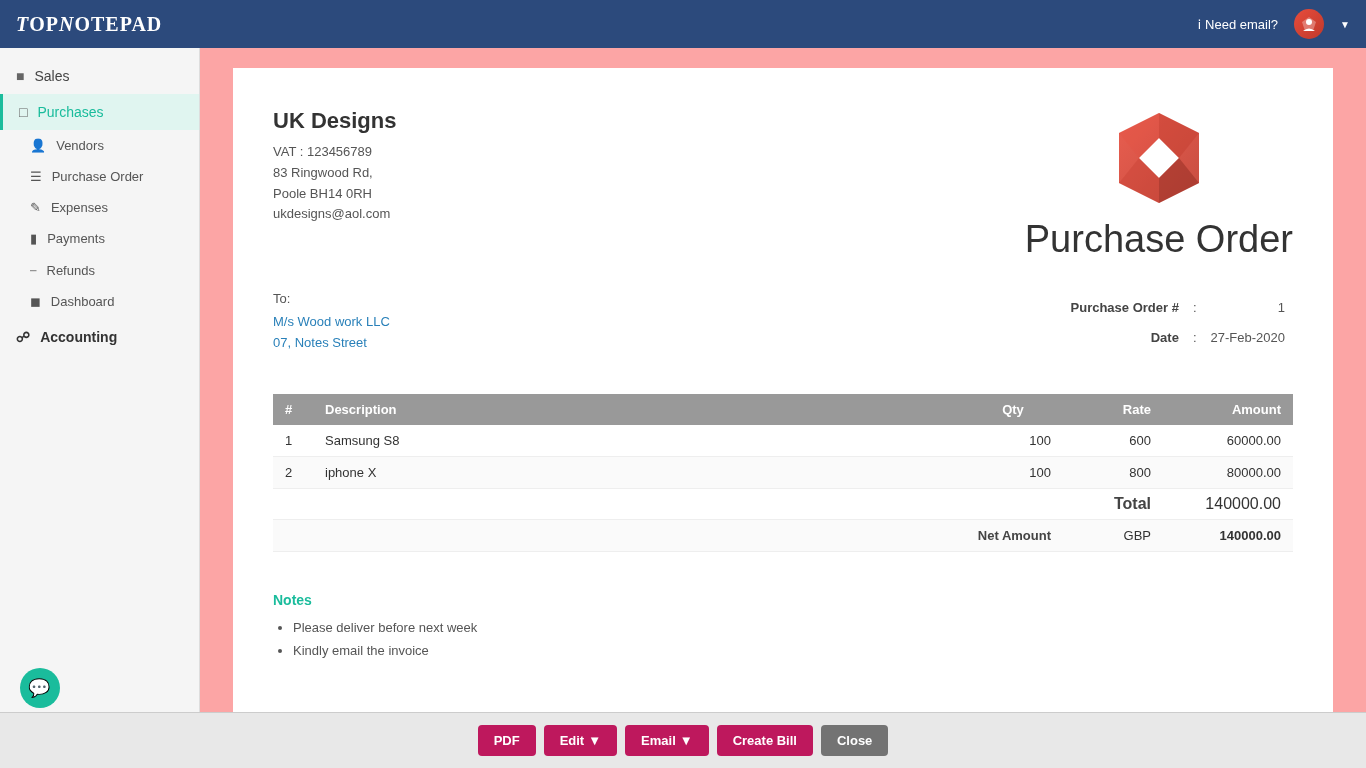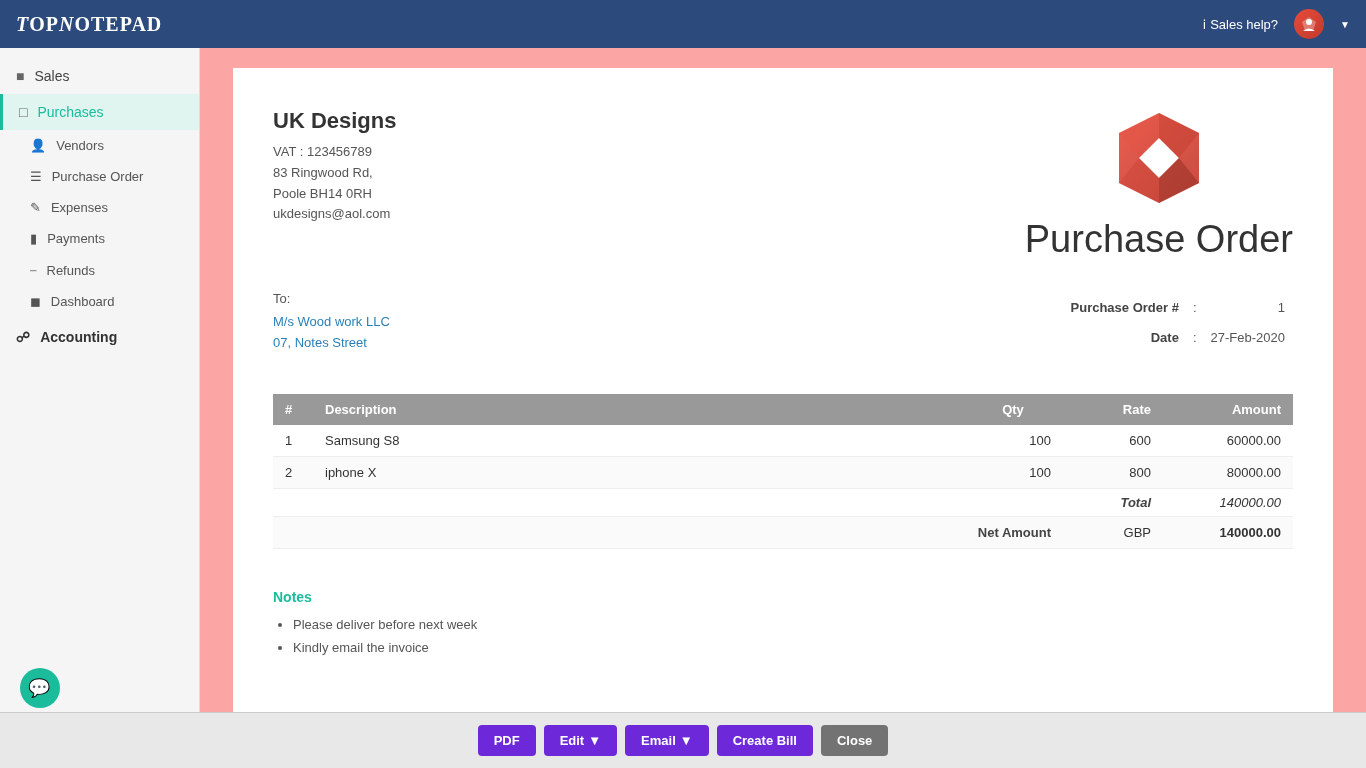--- a/index.html
+++ b/index.html
@@ -202,23 +202,22 @@
     .items-table td {
       padding: 8px 12px;
       font-size: 13px;
       color: #333;
       border-bottom: 1px solid #eee;
     }
     .items-table td.right { text-align: right; }
     .items-table tr:nth-child(even) { background: #fafafa; }
     .total-row td {
       padding: 6px 12px;
-      font-size: 13px;
+      font-size: 16px;
       text-align: right;
-      font-style: italic;
     }
     .total-row .label-cell { font-weight: bold; color: #444; }
 
     .net-amount-row {
       background: #f0f0f0;
     }
     .net-amount-row td {
       padding: 8px 12px;
       font-size: 13px;
       text-align: right;
@@ -256,21 +255,21 @@
     }
     .btn {
       padding: 8px 16px;
       border: none;
       border-radius: 4px;
       font-size: 13px;
       cursor: pointer;
       font-weight: bold;
       color: white;
     }
-    .btn-green { background: #6d28d9; }
+    .btn-green { background: #be185d; }
     .btn-red { background: #737373; }
     .btn-with-arrow { display: flex; align-items: center; gap: 4px; }
 
     
     .chat-bubble {
       position: fixed;
       bottom: 60px;
       left: 20px;
       width: 40px;
       height: 40px;
@@ -292,21 +291,21 @@
 </head>
 <body>
 
 <div class="header">
   <div class="header-logo">
     <span>T</span>OP<span>N</span>OTEPAD
   </div>
   <div class="header-right">
     <div class="need-help">
       <span>ℹ</span>
-      <span>Sales help?</span>
+      <span>Need email?</span>
     </div>
     <div class="user-avatar">
       <svg width="18" height="18" viewBox="0 0 18 18">
         <polygon points="9,2 16,7 13,16 5,16 2,7" fill="white" opacity="0.3"></polygon>
         <rect x="6" y="4" width="6" height="6" rx="3" fill="white"></rect>
         <path d="M3 16 Q9 11 15 16" fill="white"></path>
       </svg>
     </div>
     <span class="dropdown-arrow">▼</span>
   </div>

